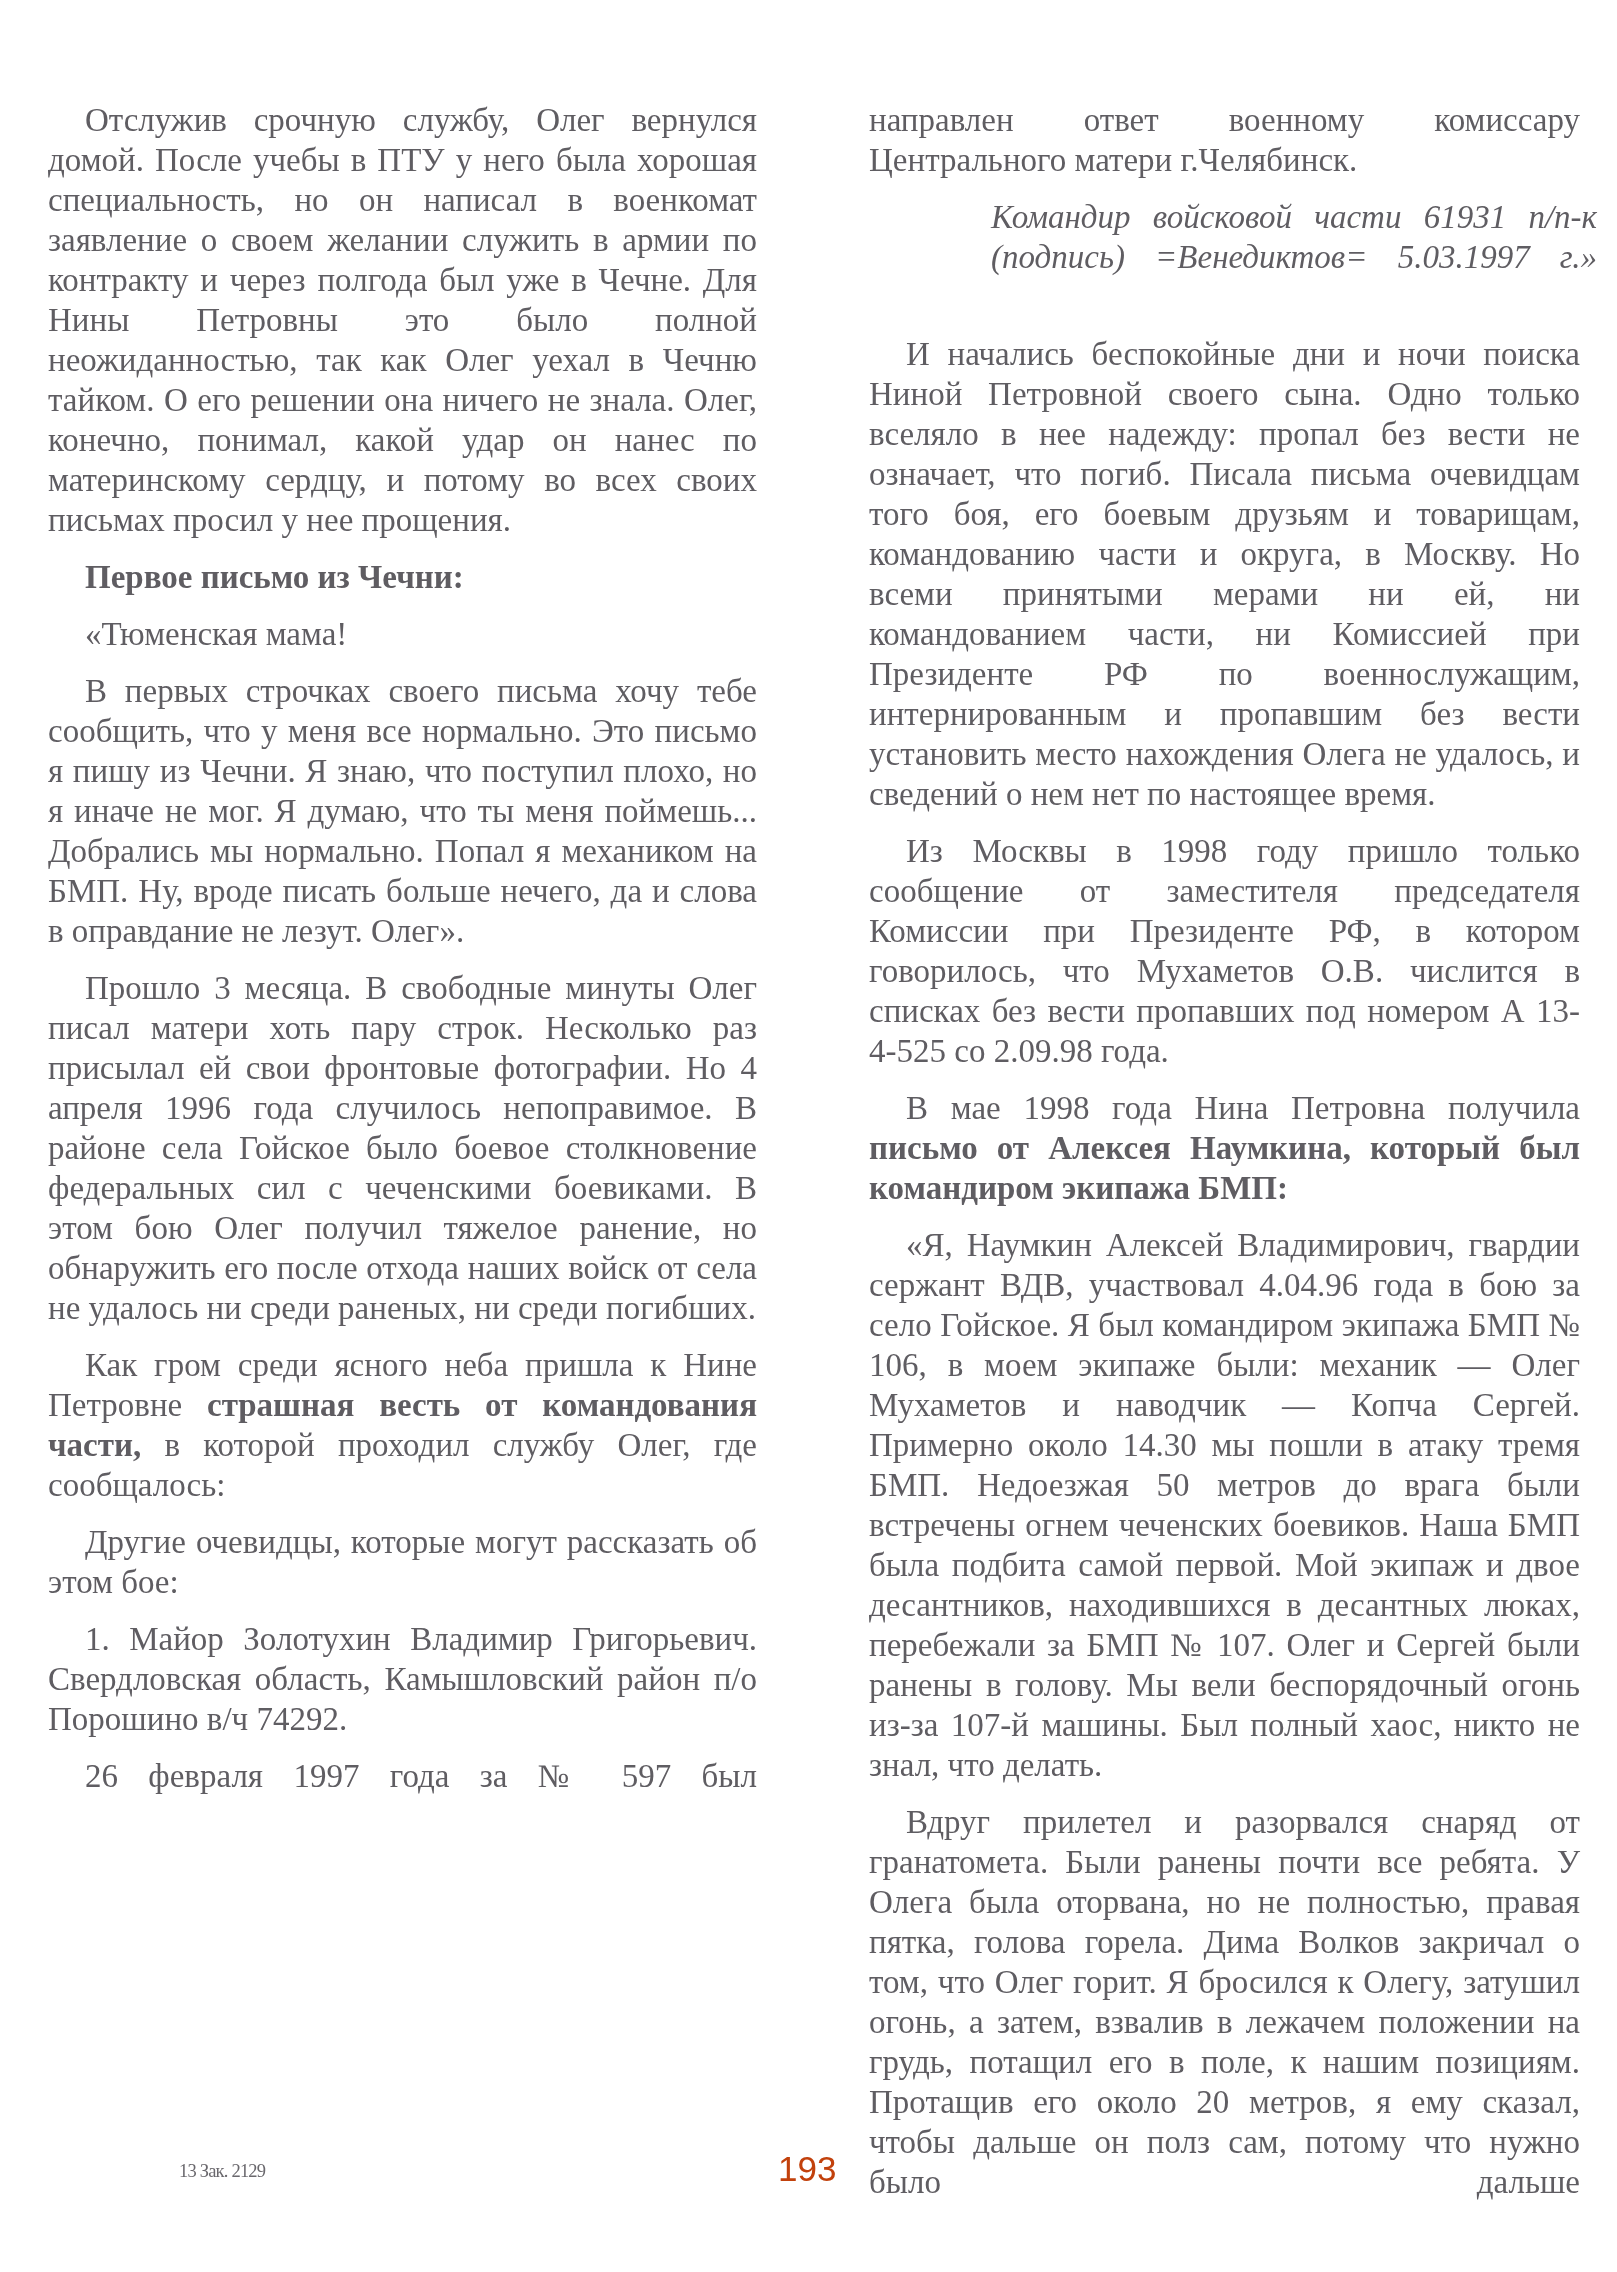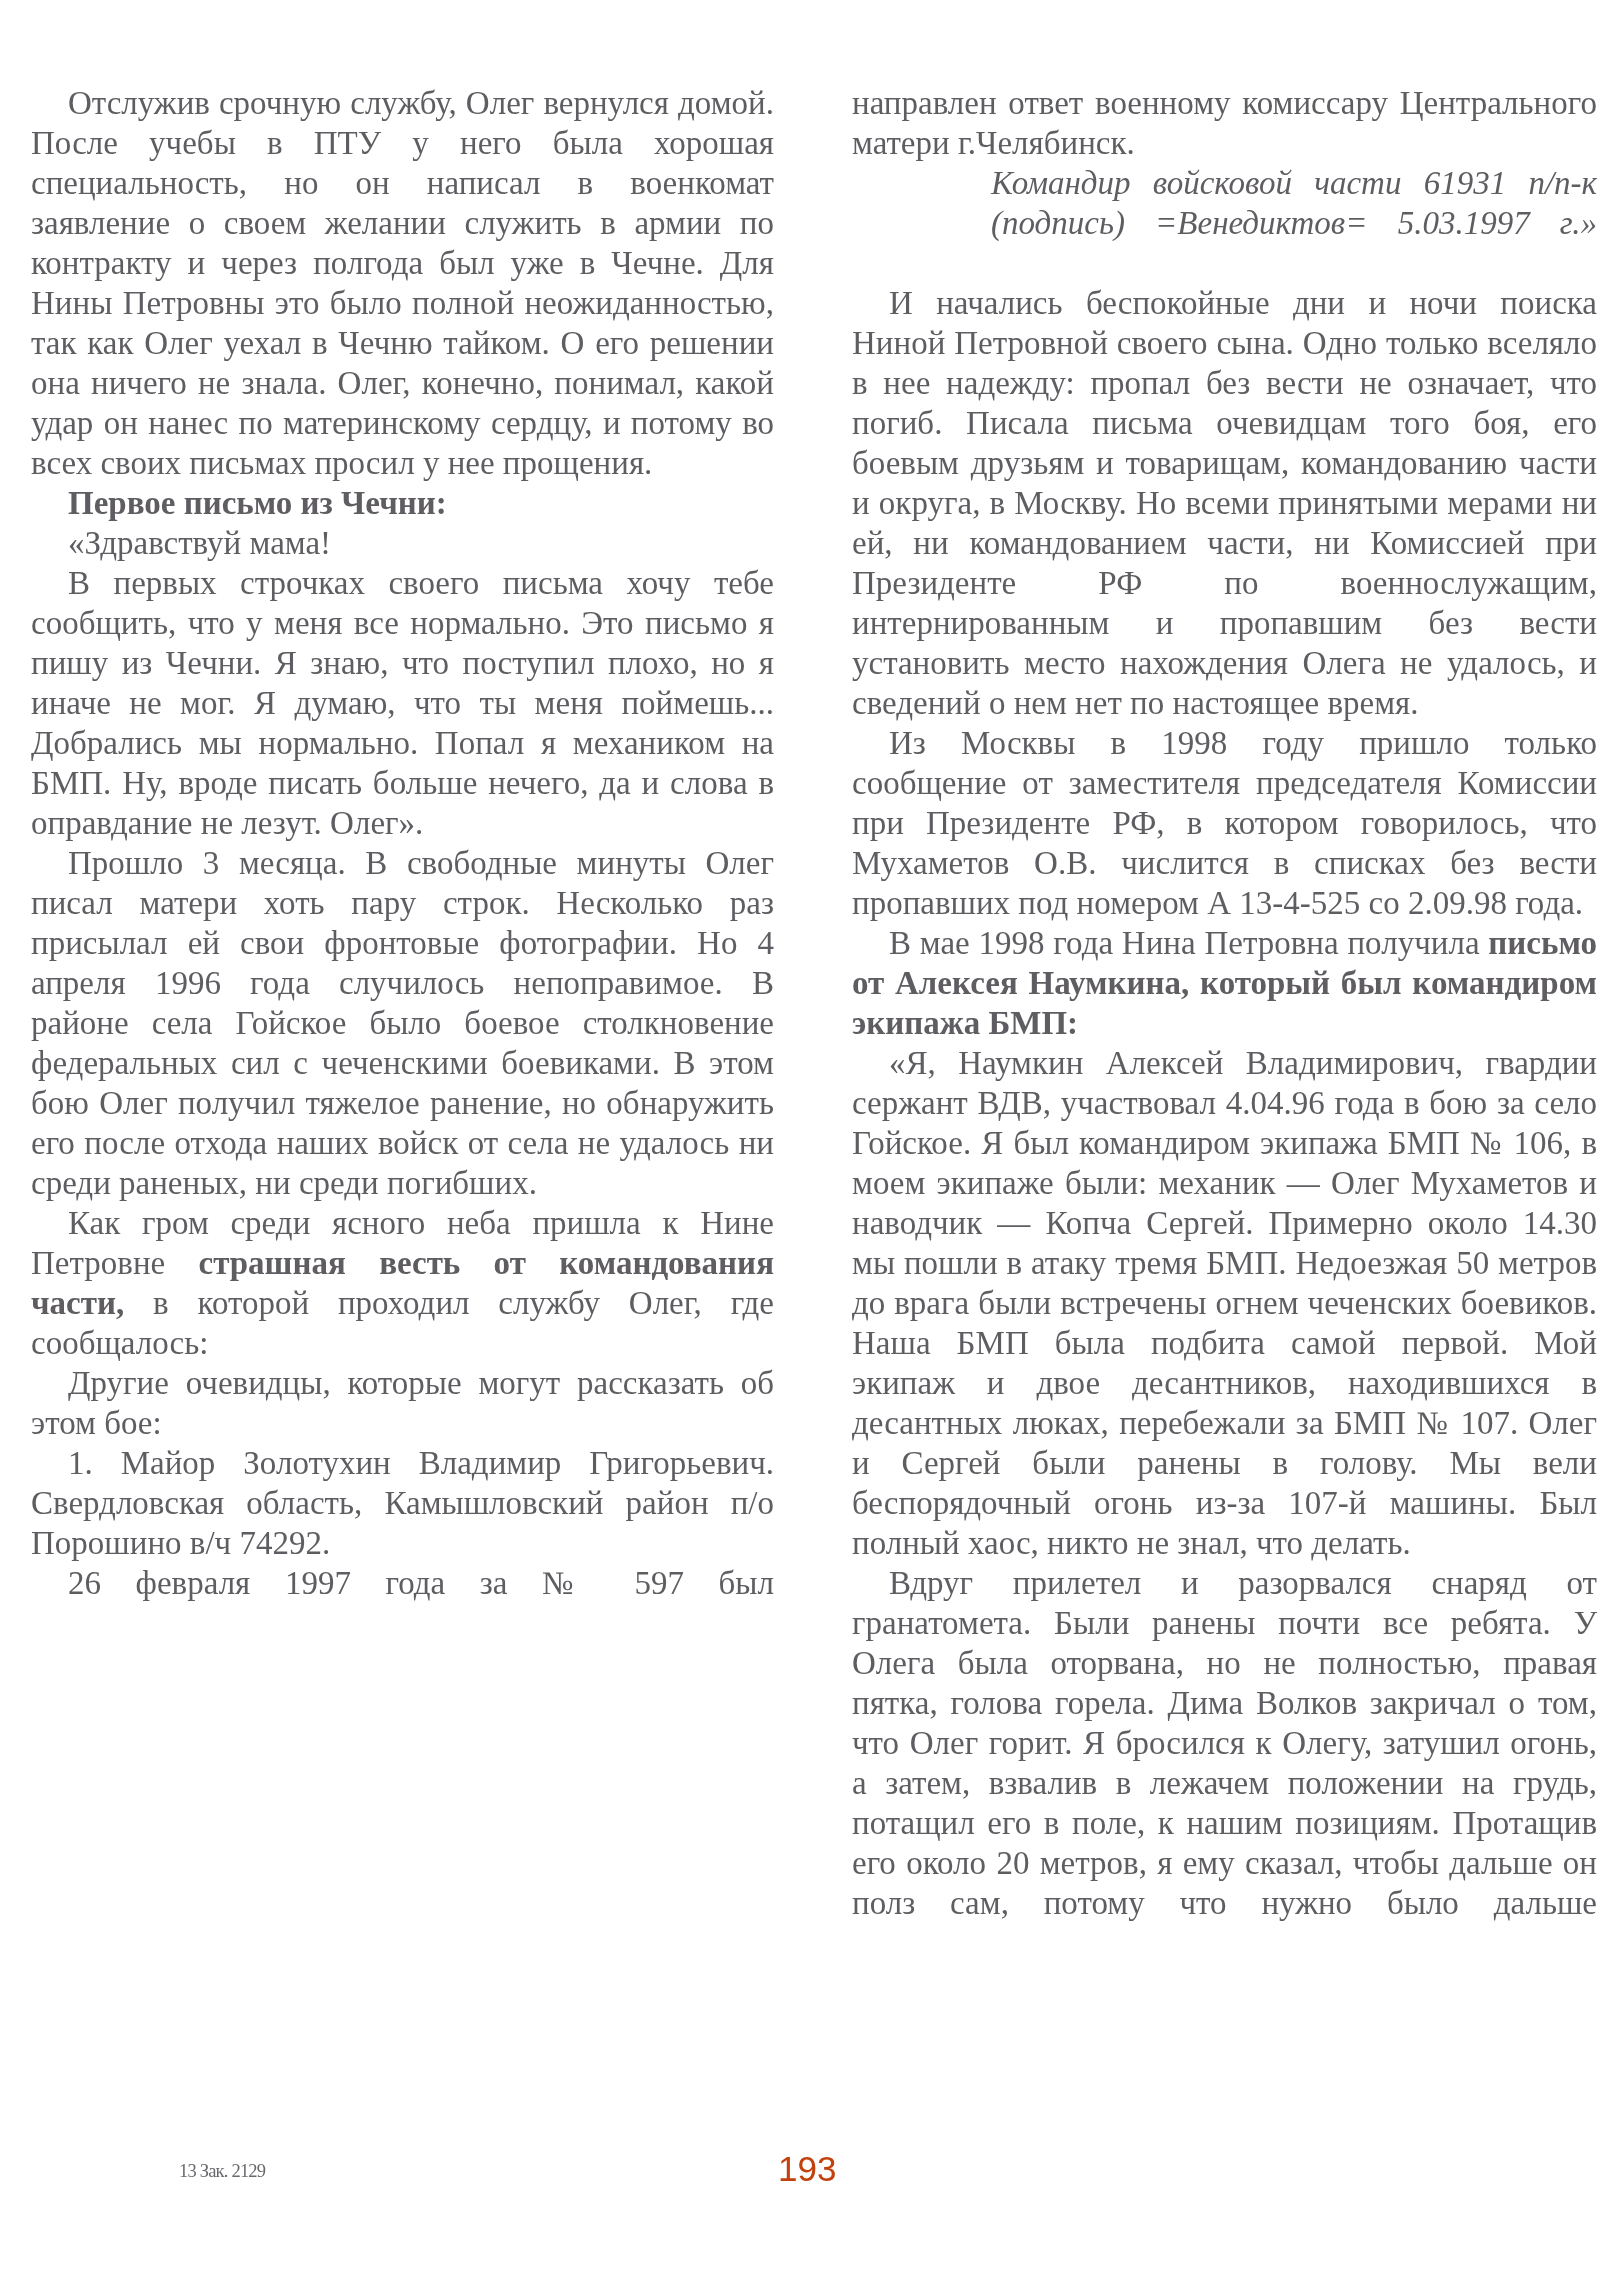--- a/index.html
+++ b/index.html
@@ -1,36 +1,36 @@
 <!DOCTYPE html>
 <html style="font-size:12.3px"><head>
 <meta charset="utf-8">
 <style>
   html, body { margin:0; padding:0; background:#ffffff; }
   body { width:1618px; height:2273px; position:relative; overflow:hidden;
          font-family:"Liberation Serif","DejaVu Serif",serif; color:#5f5d62; }
   .col { position:absolute; top:83px; font-size:33px; line-height:40px; text-align:justify; }
   .col.left { left:31px; width:743px; }
   .col.right { left:852px; width:745px; }
-  .p { margin:0; text-indent:37px; text-align:justify; text-align-last:left; }
+  .p { margin:17px; text-indent:37px; text-align:justify; text-align-last:left; }
   .p.noindent { text-indent:0; }
   .b { font-weight:bold; }
   .sig { font-style:italic; text-align:right; margin:0; padding-left:139px; text-align-last:justify; }
   .sig .line { display:block;text-align:right; }
   .spacer { height:40px; }
   .footer-code { position:absolute; left:179px; top:2161px; font-size:18.5px; color:#6a686d; letter-spacing:-0.8px; }
   .page-number { position:absolute; left:778px; top:2149px; font-size:35px; font-family:"Liberation Sans","DejaVu Sans",sans-serif; color:#c2410c; }
 </style>
 </head>
 <body>
 
 <div class="col left">
   <p class="p">Отслужив срочную службу, Олег вернулся домой. После учебы в ПТУ у него была хорошая специальность, но он написал в военкомат заявление о своем желании служить в армии по контракту и через полгода был уже в Чечне. Для Нины Петровны это было полной неожиданностью, так как Олег уехал в Чечню тайком. О его решении она ничего не знала. Олег, конечно, понимал, какой удар он нанес по материнскому сердцу, и потому во всех своих письмах просил у нее прощения.</p>
   <p class="p b">Первое письмо из Чечни:</p>
-  <p class="p">«Здравствуй мама!</p>
+  <p class="p">«Тюменская мама!</p>
   <p class="p">В первых строчках своего письма хочу тебе сообщить, что у меня все нормально. Это письмо я пишу из Чечни. Я знаю, что поступил плохо, но я иначе не мог. Я думаю, что ты меня поймешь... Добрались мы нормально. Попал я механиком на БМП. Ну, вроде писать больше нечего, да и слова в оправдание не лезут. Олег».</p>
   <p class="p">Прошло 3 месяца. В свободные минуты Олег писал матери хоть пару строк. Несколько раз присылал ей свои фронтовые фотографии. Но 4 апреля 1996 года случилось непоправимое. В районе села Гойское было боевое столкновение федеральных сил с чеченскими боевиками. В этом бою Олег получил тяжелое ранение, но обнаружить его после отхода наших войск от села не удалось ни среди раненых, ни среди погибших.</p>
   <p class="p"><span>Как гром среди ясного неба пришла к Нине Петровне </span><span class="b">страшная весть от командования части,</span><span> в которой проходил службу Олег, где сообщалось:</span></p>
   <p class="p">Другие очевидцы, которые могут рассказать об этом бое:</p>
   <p class="p">1. Майор Золотухин Владимир Григорьевич. Свердловская область, Камышловский район п/о Порошино в/ч 74292.</p>
   <p class="p" style="text-align-last:justify;">26 февраля 1997 года за № 597 был</p>
 </div>
 
 <div class="col right">
   <p class="p noindent">направлен ответ военному комиссару Центрального матери г.Челябинск.</p>

